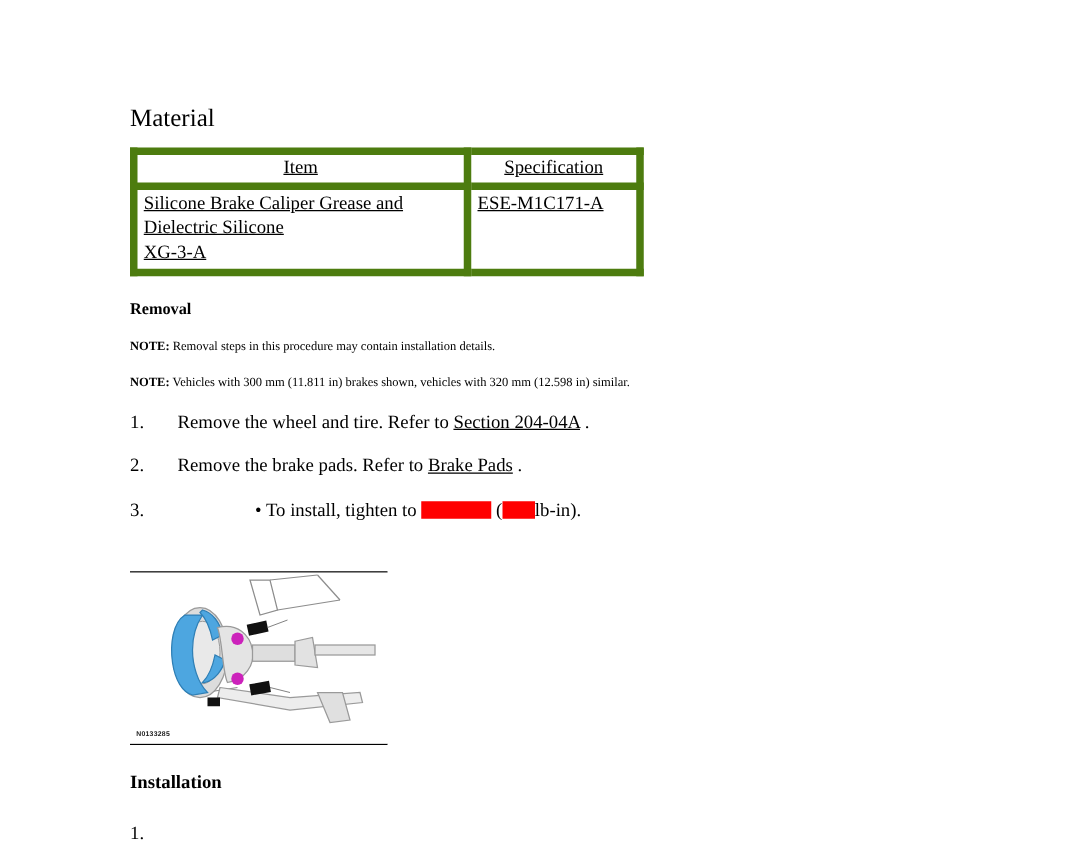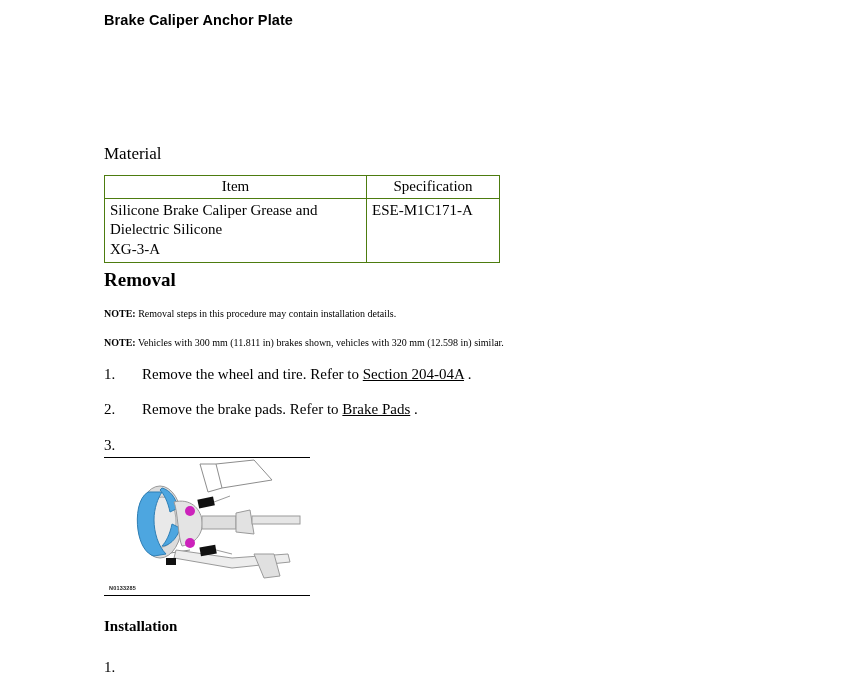--- a/index.html
+++ b/index.html
@@ -30,50 +30,51 @@
   }
   .doc-title {
     font-family: "Liberation Sans", sans-serif;
     font-weight: bold;
     font-size: 14.5px;
     letter-spacing: 0.1px;
     margin: 0;
     padding: 0;
   }
   .material-label {
-    font-size: 17px;
-    margin-top: 116px;
+    font-size: 20px;
+    margin-top: 72px;
   }
   table.spec-table {
     border-collapse: collapse;
     margin-top: 11px;
     width: 373px;
     table-layout: fixed;
   }
   table.spec-table td, table.spec-table th {
-    border: 1px solid #4d7c0f;
+    border: 6px solid #4d7c0f;
     padding: 2px 5px 3px 5px;
     font-size: 15px;
     vertical-align: top;
     line-height: 1.28;
+    text-decoration: underline;
   }
   table.spec-table th {
     text-align: center;
     font-weight: normal;
     padding-top: 1px;
     padding-bottom: 2px;
   }
   .col-item { width: 251px; }
   .col-spec { width: 122px; }
   .cell-lines div { white-space: nowrap; }
   .section-head {
     font-family: "Liberation Serif", serif;
     font-weight: bold;
-    font-size: 19px;
-    margin-top: 6px;
+    font-size: 13px;
+    margin-top: 18px;
   }
   .note-p {
     font-size: 10px;
     margin-top: 16px;
     line-height: 1.3;
     font-family: Liberation Serif, serif;
   }
   .note-p .lbl {
     font-weight: bold;
   }
@@ -158,21 +159,20 @@
     margin-left: -38px;
   }
 </style>
 </head>
 <body>
 
 <div class="page">
 
   <div class="content">
 
-    <h1 class="doc-title">Brake Caliper Anchor Plate</h1>
 
     <div class="material-label">Material</div>
 
     <table class="spec-table">
       <thead>
         <tr>
           <th class="col-item">Item</th>
           <th class="col-spec">Specification</th>
         </tr>
       </thead>
@@ -195,21 +195,21 @@
     <p class="note-p"><span class="lbl">NOTE:</span><span> Vehicles with 300 mm (11.811 in) brakes shown, vehicles with 320 mm (12.598 in) similar.</span></p>
 
     <ol class="steps">
       <li>
         <span class="num">1.</span><span>Remove the wheel and tire. Refer to </span><span class="underline-link">Section 204-04A</span><span> .</span>
       </li>
       <li>
         <span class="num">2.</span><span>Remove the brake pads. Refer to </span><span class="underline-link">Brake Pads</span><span> .</span>
       </li>
       <li>
-        <span class="num">3.</span>
+        <span class="num">3.</span><span class="sublist"><span class="bullet-dot">•</span> <span>To install, tighten to </span><span class="redact redact-lg"></span><span> (</span><span class="redact redact-sm"></span><span>lb-in).</span></span>
       </li>
     </ol>
 
   </div>
 
   <div class="figure">
     <svg width="206" height="137" viewBox="0 0 206 137">
 
       <rect x="0" y="0" width="206" height="137" fill="#ffffff"></rect>
 

